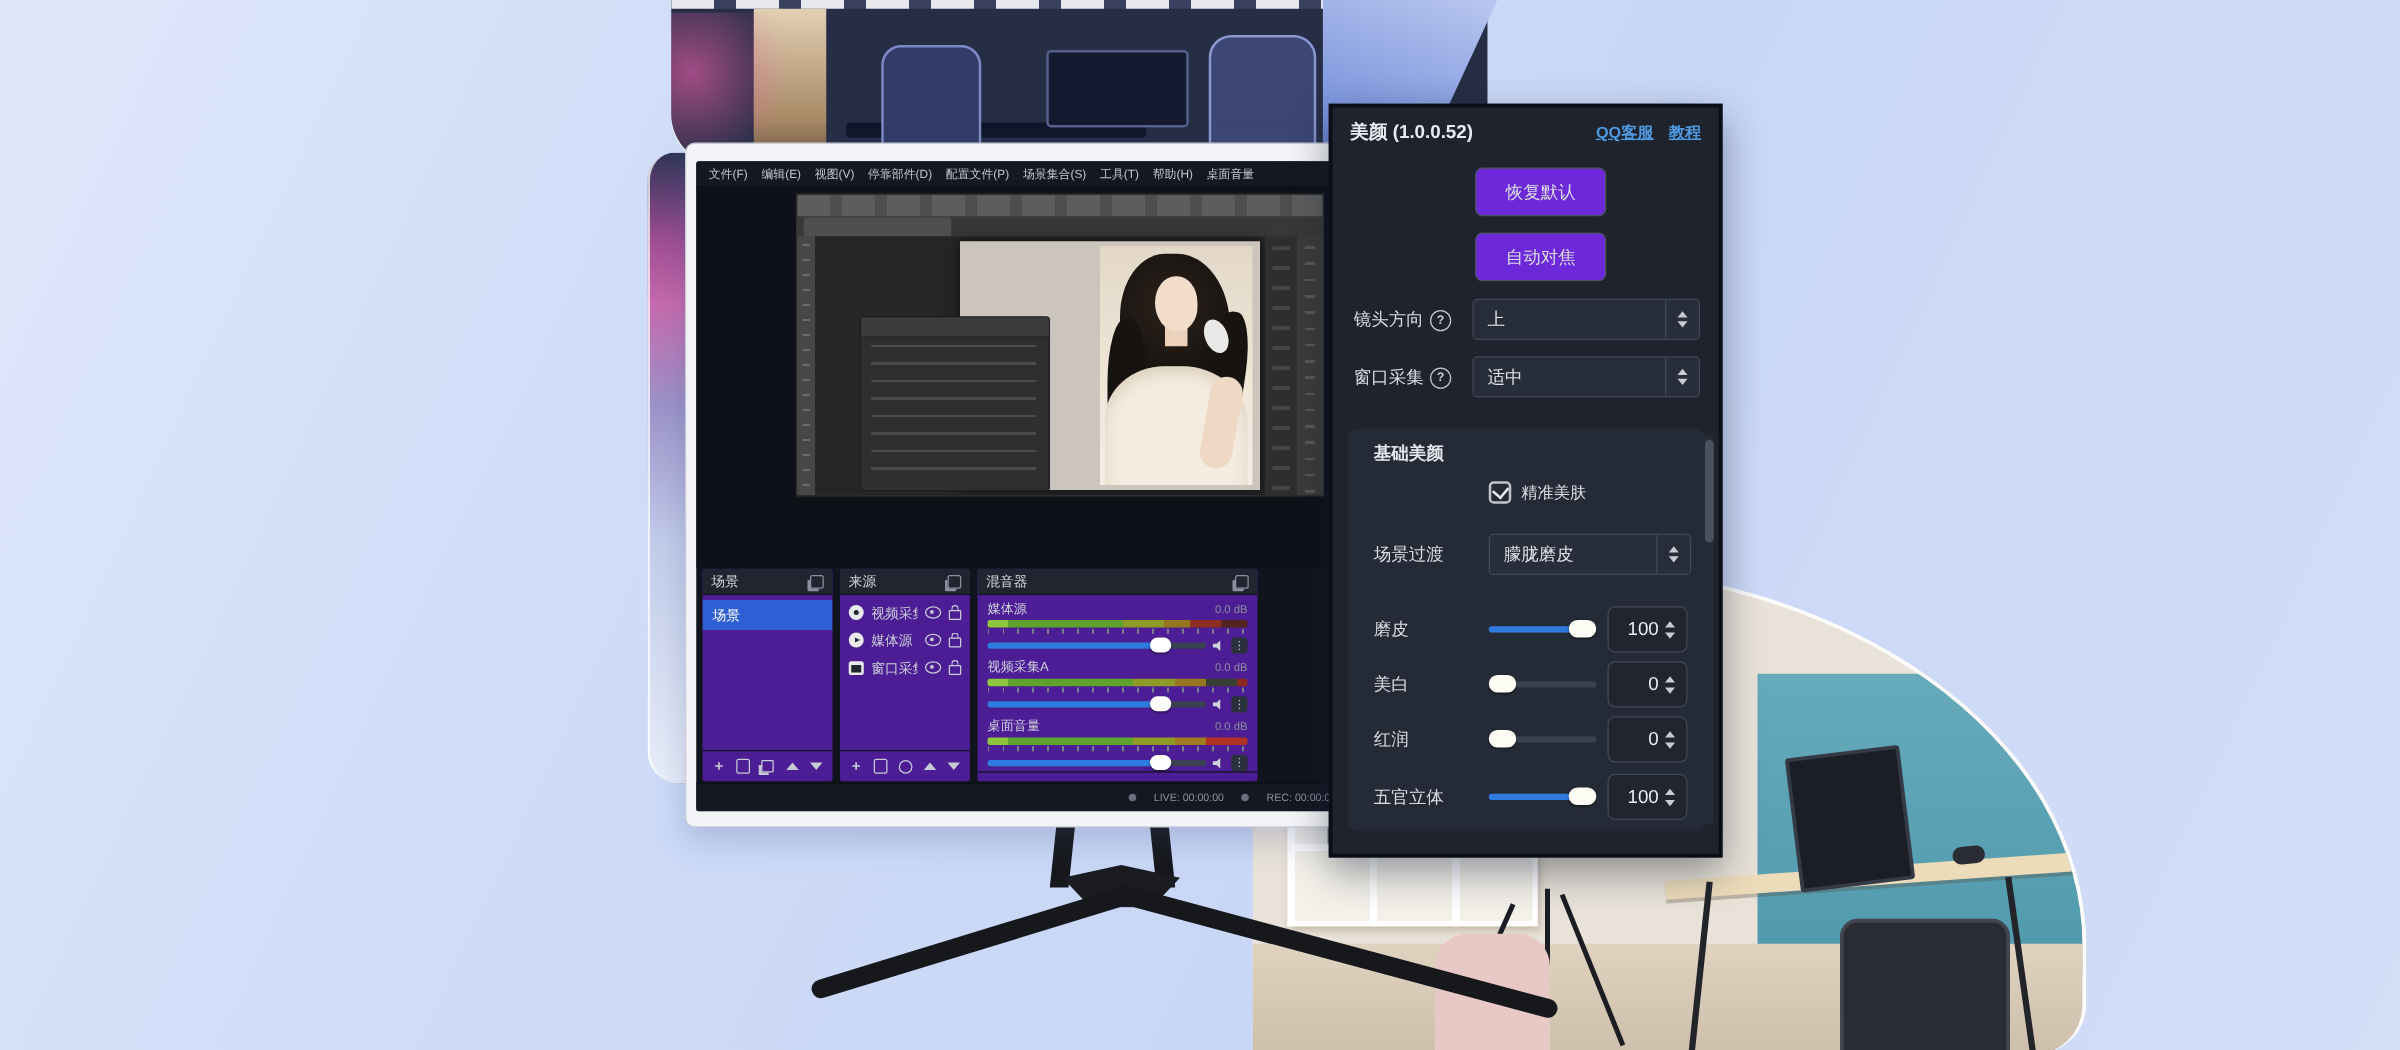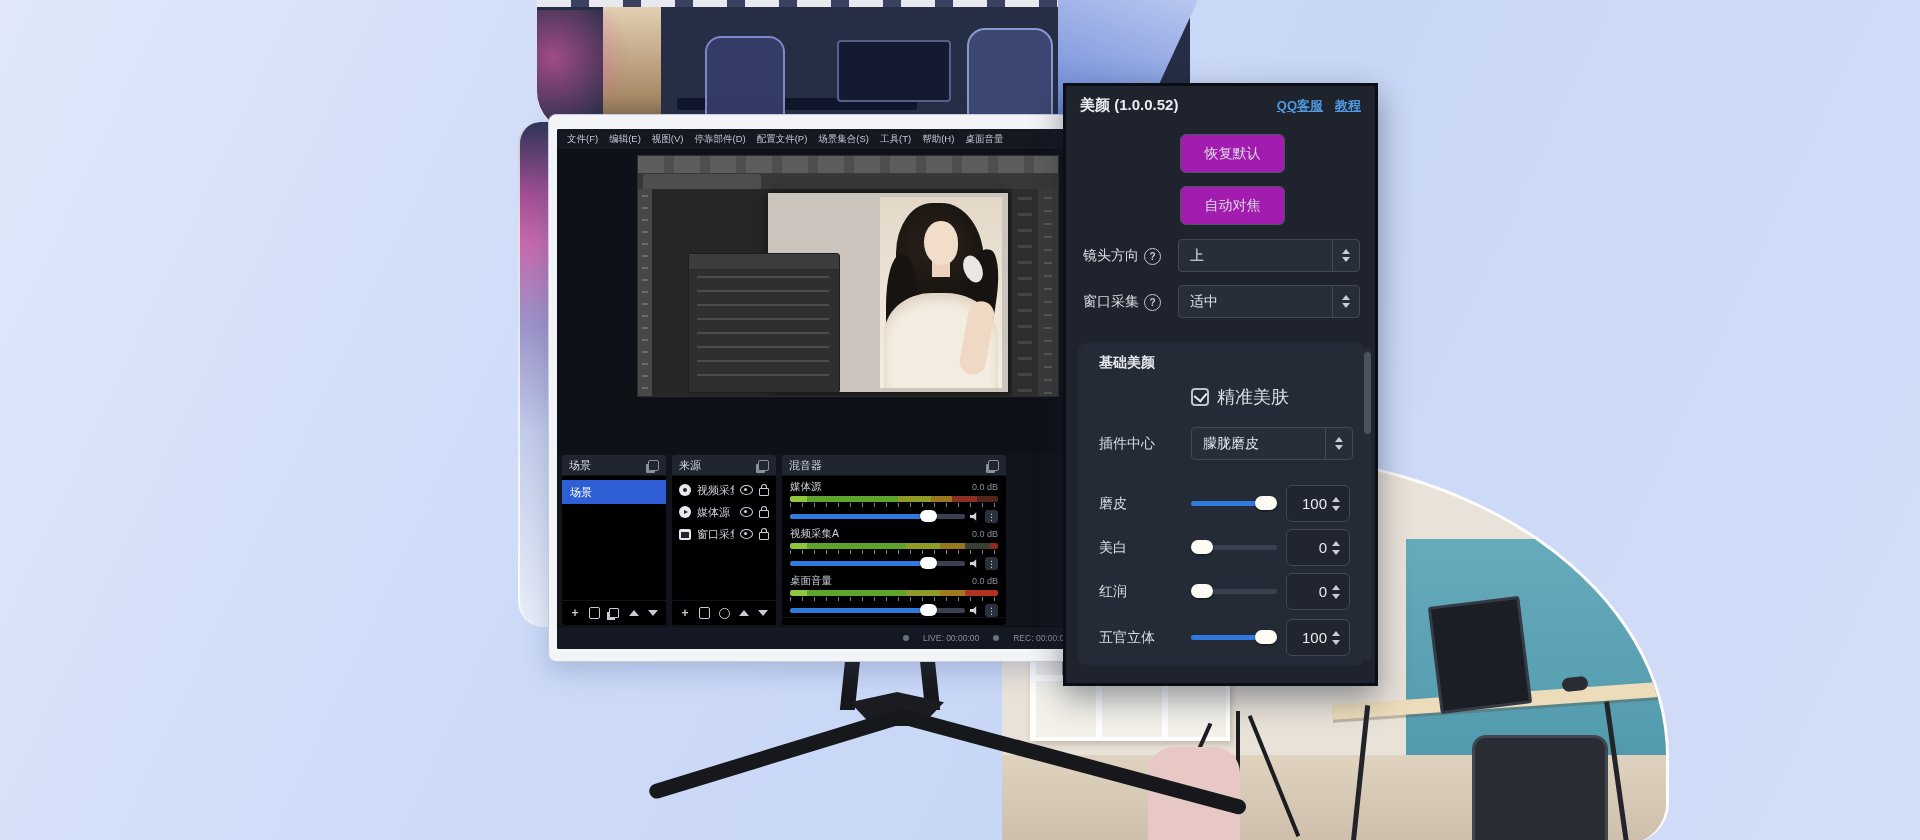--- a/index.html
+++ b/index.html
@@ -93,21 +93,21 @@
   .p-arm{left:84px;top:104px;width:26px;height:74px;background:#f0d9c4;border-radius:14px;transform:rotate(10deg);}
   .p-flower{left:84px;top:58px;width:18px;height:28px;background:#fbfbf9;border-radius:50%;transform:rotate(-22deg);opacity:.92;}
   
   .tabrow{height:30px;background:#151923;display:flex;align-items:center;gap:10px;padding:0 0 0 112px;flex:0 0 auto;}
   .pv-btn{display:flex;align-items:center;gap:5px;background:#262c38;border:1px solid #343b49;border-radius:4px;
           height:20px;padding:0 9px;color:#d4d8e0;font-size:10.5px;}
   .pin-ico{width:8px;height:8px;border-radius:50% 50% 50% 0;background:#e8eaee;transform:rotate(-45deg);}
   .win-ico{width:10px;height:8px;border:1.5px solid #e8eaee;border-radius:2px;background:linear-gradient(90deg,#e8eaee 0 45%,transparent 45%);}
   
   .docks{height:172px;display:flex;gap:4px;padding:0 4px;flex:0 0 auto;}
-  .dock{background:#000000;border:1px solid #10141c;border-radius:3px;display:flex;flex-direction:column;overflow:hidden;}
+  .dock{background:#4c1d95;border:1px solid #10141c;border-radius:3px;display:flex;flex-direction:column;overflow:hidden;}
   .dock-h{height:20px;background:#20252f;border-bottom:1px solid #10141c;display:flex;align-items:center;padding:0 7px;flex:0 0 auto;}
   .dock-title{font-size:11px;color:#d2d6dd;flex:1;}
   .stack-ico{width:9px;height:9px;border:1.5px solid #8b91a0;border-radius:2px;box-shadow:-3px 3px 0 -1px #8b91a0;}
   .dock-body{flex:1;position:relative;}
   .dock-t{height:24px;border-top:1px solid #10141c;display:flex;align-items:center;gap:9px;padding:0 8px;flex:0 0 auto;}
   .tbi{display:inline-flex;align-items:center;justify-content:center;width:14px;height:14px;color:#c6cbd4;font-size:12px;font-weight:bold;}
   .i-box{width:9px;height:10px;border:1.5px solid #c6cbd4;border-radius:2px;}
   .i-dup{width:8px;height:8px;border:1.5px solid #c6cbd4;border-radius:1px;box-shadow:-3px 3px 0 -1px #c6cbd4;}
   .i-gear{width:9px;height:9px;border:1.5px solid #c6cbd4;border-radius:50%;}
   .tri-u{width:0;height:0;border-left:5px solid transparent;border-right:5px solid transparent;border-bottom:6px solid #c6cbd4;}
@@ -154,36 +154,36 @@
   .prong-r{left:922px;top:650px;width:15px;height:60px;transform:skewX(6deg);}
   .hub{left:850px;top:692px;width:94px;height:34px;clip-path:polygon(0 30%,50% 0,100% 30%,76% 100%,24% 100%);background:#1b1c21;}
   .leg-l{left:638px;top:708px;width:266px;height:15px;transform-origin:100% 50%;transform:rotate(-17deg);border-radius:8px 0 0 8px;}
   .leg-r{left:898px;top:708px;width:360px;height:15px;transform-origin:0 50%;transform:rotate(15deg);border-radius:0 8px 8px 0;}
   
   .bpanel{left:1063px;top:83px;width:315px;height:603px;z-index:6;background:#1e232d;border:3px solid #0b0e14;
           box-sizing:border-box;box-shadow:0 12px 30px rgba(20,30,50,.45);}
   .bp-head{position:absolute;left:14px;right:14px;top:10px;display:flex;align-items:baseline;}
   .bp-title{font-size:15px;font-weight:bold;color:#e8ebf0;flex:1;}
   .bp-link{font-size:13px;font-weight:bold;color:#4f9ae0;text-decoration:underline;margin-left:12px;}
-  .bp-btn{position:absolute;left:114px;width:103px;height:37px;background:#a21caf;border:1px solid #4d5463;border-radius:6px;
+  .bp-btn{position:absolute;left:114px;width:103px;height:37px;background:#6d28d9;border:1px solid #4d5463;border-radius:6px;
           color:#dadde3;font-size:14px;display:flex;align-items:center;justify-content:center;}
   .bp-row-label{position:absolute;left:17px;font-size:14px;color:#d9dde3;display:flex;align-items:center;gap:5px;}
   .qmark{display:inline-flex;width:15px;height:15px;border:1.5px solid #c4c9d1;border-radius:50%;align-items:center;justify-content:center;
          font-size:10px;color:#c4c9d1;font-weight:bold;}
   .bp-select{position:absolute;height:33px;background:#272d39;border:1px solid #424956;border-radius:4px;display:flex;align-items:center;box-sizing:border-box;}
   .bp-sel-val{flex:1;font-size:14px;color:#dfe3e9;padding-left:11px;}
   .chev-cell{width:26px;align-self:stretch;border-left:1px solid #424956;display:flex;flex-direction:column;align-items:center;justify-content:center;gap:3px;}
   .cu{width:0;height:0;border-left:4.5px solid transparent;border-right:4.5px solid transparent;border-bottom:5px solid #c8ccd4;}
   .cd{width:0;height:0;border-left:4.5px solid transparent;border-right:4.5px solid transparent;border-top:5px solid #c8ccd4;}
   .bp-section{position:absolute;left:12px;top:257px;width:287px;height:322px;background:#252b36;border-radius:9px;}
   .sec-title{position:absolute;left:21px;top:11px;font-size:14px;font-weight:bold;color:#e4e7ec;}
   .cb-row{position:absolute;left:113px;top:42px;display:flex;align-items:center;gap:8px;}
   .cb{width:18px;height:18px;border:2px solid #bfc4cc;border-radius:4px;position:relative;box-sizing:border-box;}
   .cb.on::after{content:"";position:absolute;left:3px;top:0px;width:7px;height:9px;border:solid #e8ebf0;border-width:0 2px 2px 0;transform:rotate(40deg);}
-  .cb-label{font-size:18px;color:#d9dde3;}
+  .cb-label{font-size:13px;color:#d9dde3;}
   .srow-label{position:absolute;left:21px;font-size:14px;color:#d9dde3;}
   .trk{position:absolute;left:113px;width:86px;height:5px;border-radius:3px;background:#3a414e;}
   .fill{position:absolute;left:0;top:0;height:100%;border-radius:3px;background:#2e7ade;}
   .knob{position:absolute;top:-5px;width:22px;height:14px;border-radius:7px;background:#fdfdf6;box-shadow:0 1px 2px rgba(0,0,0,.55);}
   .spin{position:absolute;left:208px;width:64px;height:37px;background:#20252f;border:1.5px solid #424956;border-radius:6px;
         display:flex;align-items:center;box-sizing:border-box;}
   .spin-val{flex:1;text-align:right;font-size:15px;color:#e8ebf0;}
   .spin-ch{width:18px;display:flex;flex-direction:column;align-items:center;gap:4px;padding-right:4px;}
   .pscroll{position:absolute;right:4px;top:262px;width:7px;height:312px;background:#262c37;border-radius:4px;}
   .pthumb{position:absolute;left:0;top:4px;width:7px;height:82px;background:#4a515f;border-radius:4px;}
@@ -466,21 +466,21 @@
     </div>
 
     <div class="bp-section">
       <div class="sec-title">基础美颜</div>
 
       <div class="cb-row">
         <span class="cb on"></span>
         <span class="cb-label">精准美肤</span>
       </div>
 
-      <div class="srow-label" style="top:92px;">插件中心</div>
+      <div class="srow-label" style="top:92px;">场景过渡</div>
       <div class="bp-select" style="left:113px;top:84px;width:162px;">
         <span class="bp-sel-val">朦胧磨皮</span>
         <span class="chev-cell">
             <span class="cu"></span>
             <span class="cd"></span>
           </span>
       </div>
 
       <div class="srow-label" style="top:152px;">磨皮</div>
       <div class="trk" style="top:158px;">

